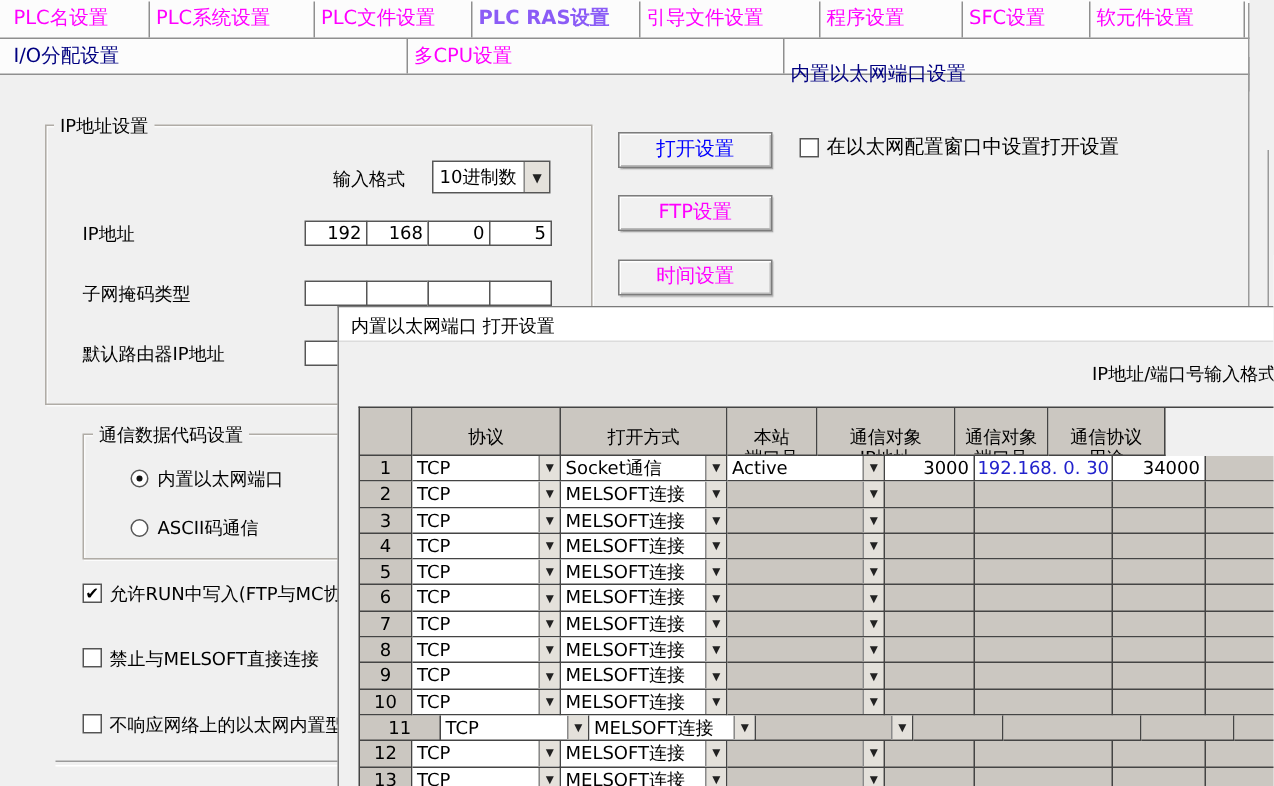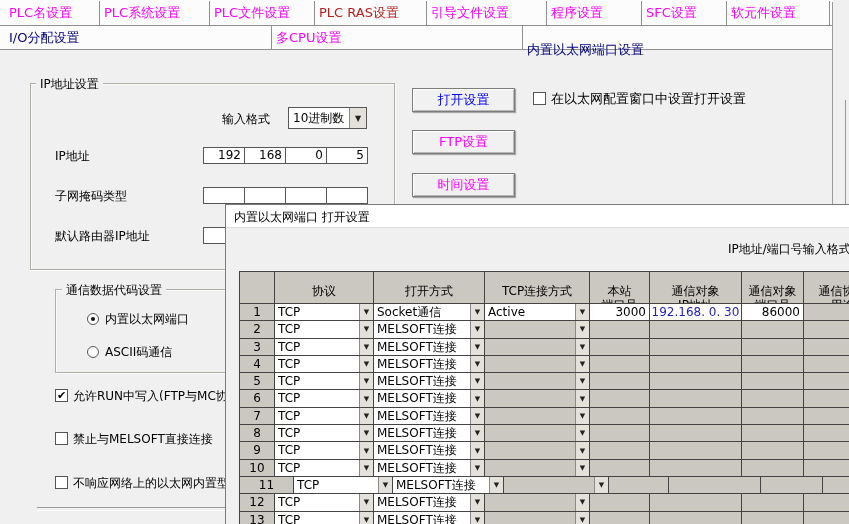--- a/index.html
+++ b/index.html
@@ -61,21 +61,21 @@
 <body>
 
 <div id="stage">
 
   <div id="tabbar">
     <div class="mid"></div>
     <div id="tabs-row1">
         <div class="tab r1" style="left: 5px; width: 95px; color: rgb(255, 0, 255);">PLC名设置</div>
         <div class="tab r1" style="left: 100px; width: 110px; color: rgb(255, 0, 255);">PLC系统设置</div>
         <div class="tab r1" style="left: 210px; width: 105px; color: rgb(255, 0, 255);">PLC文件设置</div>
-        <div class="tab r1" style="left: 315px; width: 112px; color: #b91c1c;">PLC RAS设置</div>
+        <div class="tab r1" style="left: 315px; width: 112px; color: #8b5cf6; font-weight: bold;">PLC RAS设置</div>
         <div class="tab r1" style="left: 427px; width: 120px; color: rgb(255, 0, 255);">引导文件设置</div>
         <div class="tab r1" style="left: 547px; width: 95px; color: rgb(255, 0, 255);">程序设置</div>
         <div class="tab r1" style="left: 642px; width: 85px; color: rgb(255, 0, 255);">SFC设置</div>
         <div class="tab r1" style="left: 727px; width: 103px; color: rgb(255, 0, 255);">软元件设置</div>
       </div>
     <div id="tabs-row2">
         <div class="tab r2" style="left: 5px; width: 267px; color: rgb(0, 0, 128);">I/O分配设置</div>
         <div class="tab r2" style="left: 272px; width: 251px; color: rgb(255, 0, 255);">多CPU设置</div>
         <div class="tab r2" style="left: 523px; width: 310px; color: rgb(0, 0, 128); margin-top: 12px;">内置以太网端口设置</div>
       </div>
@@ -144,21 +144,20 @@
   <div id="dialog">
     <div id="dlg-titlebar">
       <span id="dlg-title">内置以太网端口 打开设置</span>
     </div>
     <div class="lbl" style="left:502px;top:37px;">IP地址/端口号输入格式</div>
     <div id="opentable">
         <div class="trow">
           <div class="tcell th" style="width: 35px;"></div>
           <div class="tcell th" style="width: 99px;">协议</div>
           <div class="tcell th" style="width: 111px;">打开方式</div>
-          <div class="tcell th" style="width: 105px;">TCP连接方式</div>
           <div class="tcell th" style="width: 60px;">本站
 端口号</div>
           <div class="tcell th" style="width: 92px;">通信对象
 IP地址</div>
           <div class="tcell th" style="width: 62px;">通信对象
 端口号</div>
           <div class="tcell th" style="width: 78px;">通信协议
 用途</div>
         </div>
         <div class="trow">
@@ -170,21 +169,21 @@
           <div class="tcell white gcombo" style="width: 111px; height: 17.3px;">
             <span class="gtext">Socket通信</span>
             <span class="gdd">▼</span>
           </div>
           <div class="tcell white gcombo" style="width: 105px; height: 17.3px;">
             <span class="gtext">Active</span>
             <span class="gdd">▼</span>
           </div>
           <div class="tcell white rnum" style="width: 60px; height: 17.3px;">3000</div>
           <div class="tcell white ipblue" style="width: 92px; height: 17.3px; color: rgb(34, 34, 204);">192.168. 0. 30</div>
-          <div class="tcell white rnum" style="width: 62px; height: 17.3px;">86000</div>
+          <div class="tcell white rnum" style="width: 62px; height: 17.3px;">34000</div>
           <div class="tcell gray" style="width: 78px; height: 17.3px;"></div>
         </div>
         <div class="trow">
           <div class="tcell numcell" style="width: 35px; height: 17.3px;">2</div>
           <div class="tcell white gcombo" style="width: 99px; height: 17.3px;">
             <span class="gtext">TCP</span>
             <span class="gdd">▼</span>
           </div>
           <div class="tcell white gcombo" style="width: 111px; height: 17.3px;">
             <span class="gtext">MELSOFT连接</span>

